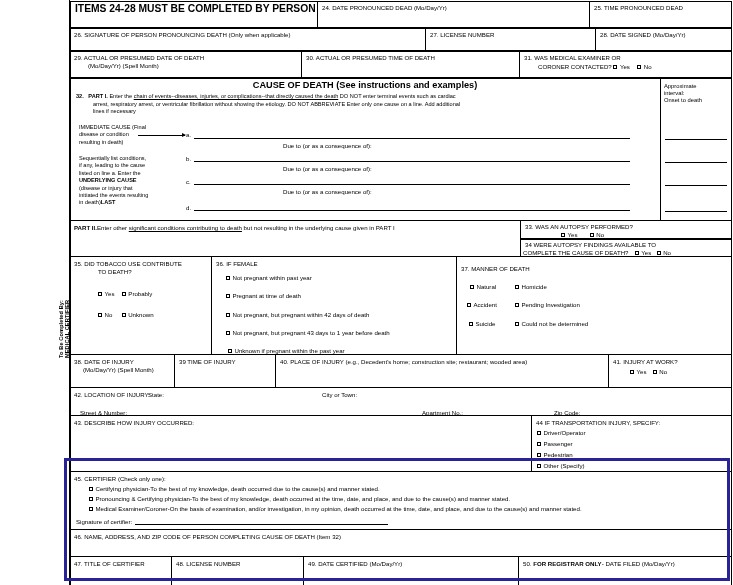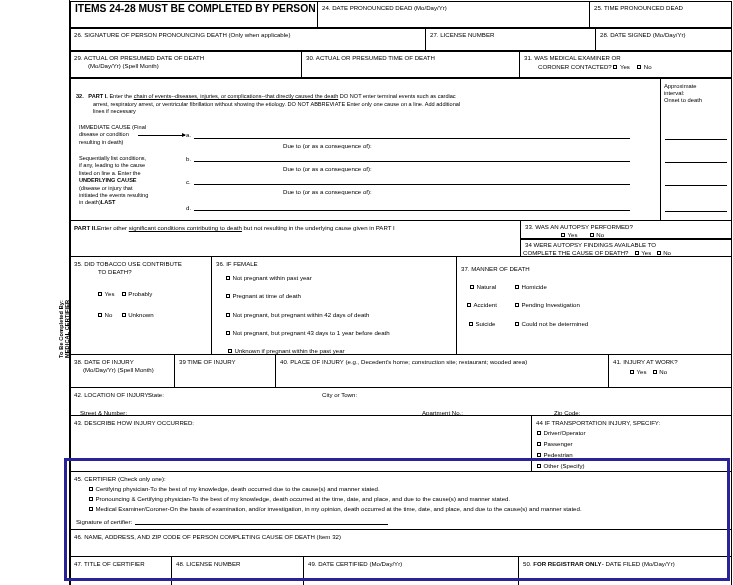--- a/index.html
+++ b/index.html
@@ -85,20 +85,21 @@
   <div class="t" style="left:524px;top:53.5px;">31.  WAS MEDICAL EXAMINER OR</div>
   <div class="t" style="left:538px;top:62.5px;">
     <span>CORONER CONTACTED?</span>
     <span class="cb"></span><span>Yes</span>
     <span style="display:inline-block;width:4px"></span>
     <span class="cb"></span><span>No</span>
   </div>
 
   <div class="bx" style="left:70px;top:78px;width:662px;height:143px;"></div>
 
+  <div class="t codtitle" style="left:70px;top:81px;width:590px;">CAUSE OF DEATH (See instructions and examples)</div>
 
   <div class="tw" style="left:76px;top:93px;width:580px;font-size:5.6px;line-height:7.6px;">
     <span class="bold">32.</span>
     <span class="bold" style="margin-left:3px">PART I.</span>
     <span>Enter the </span><span class="u">chain of events--diseases, injuries, or complications--that directly caused the death</span><span>   DO NOT enter terminal events such as cardiac</span><br>
     <span style="margin-left:17px;display:inline-block">arrest, respiratory arrest, or ventricular fibrillation without showing the etiology.   DO NOT ABBREVIATE   Enter only one cause on a line.   Add additional</span><br>
     <span style="margin-left:17px;display:inline-block">lines if necessary</span>
   </div>
 
   <div class="b" style="left:660px;top:78px;width:1px;height:143px;background:#000;"></div>

